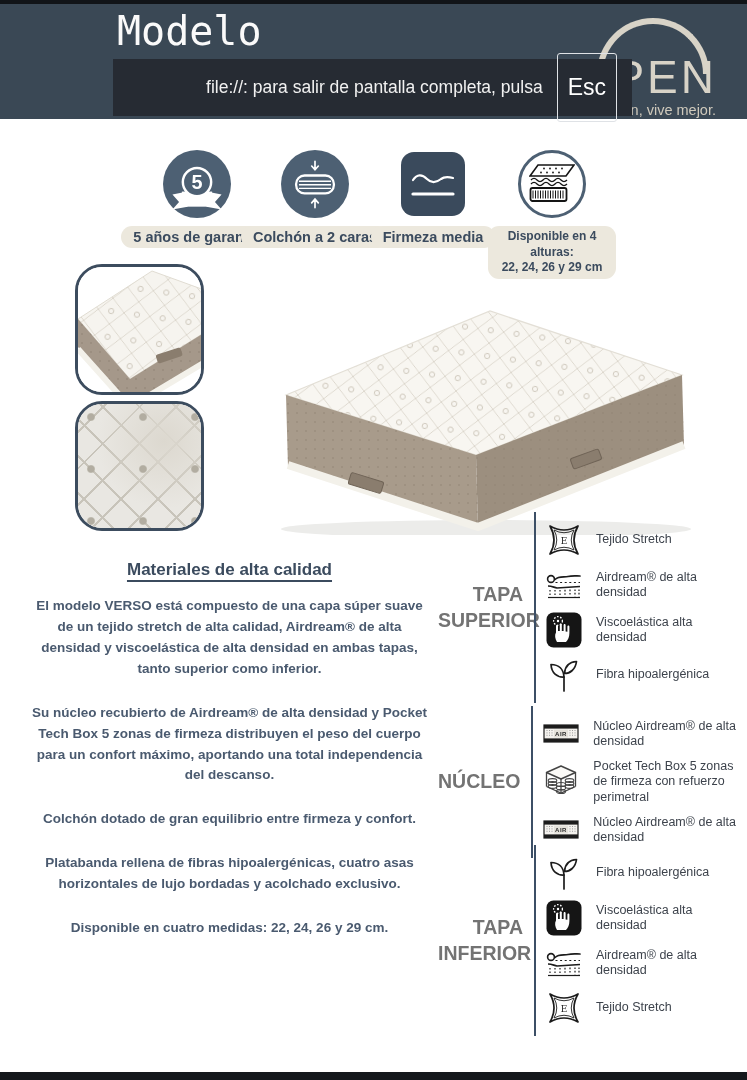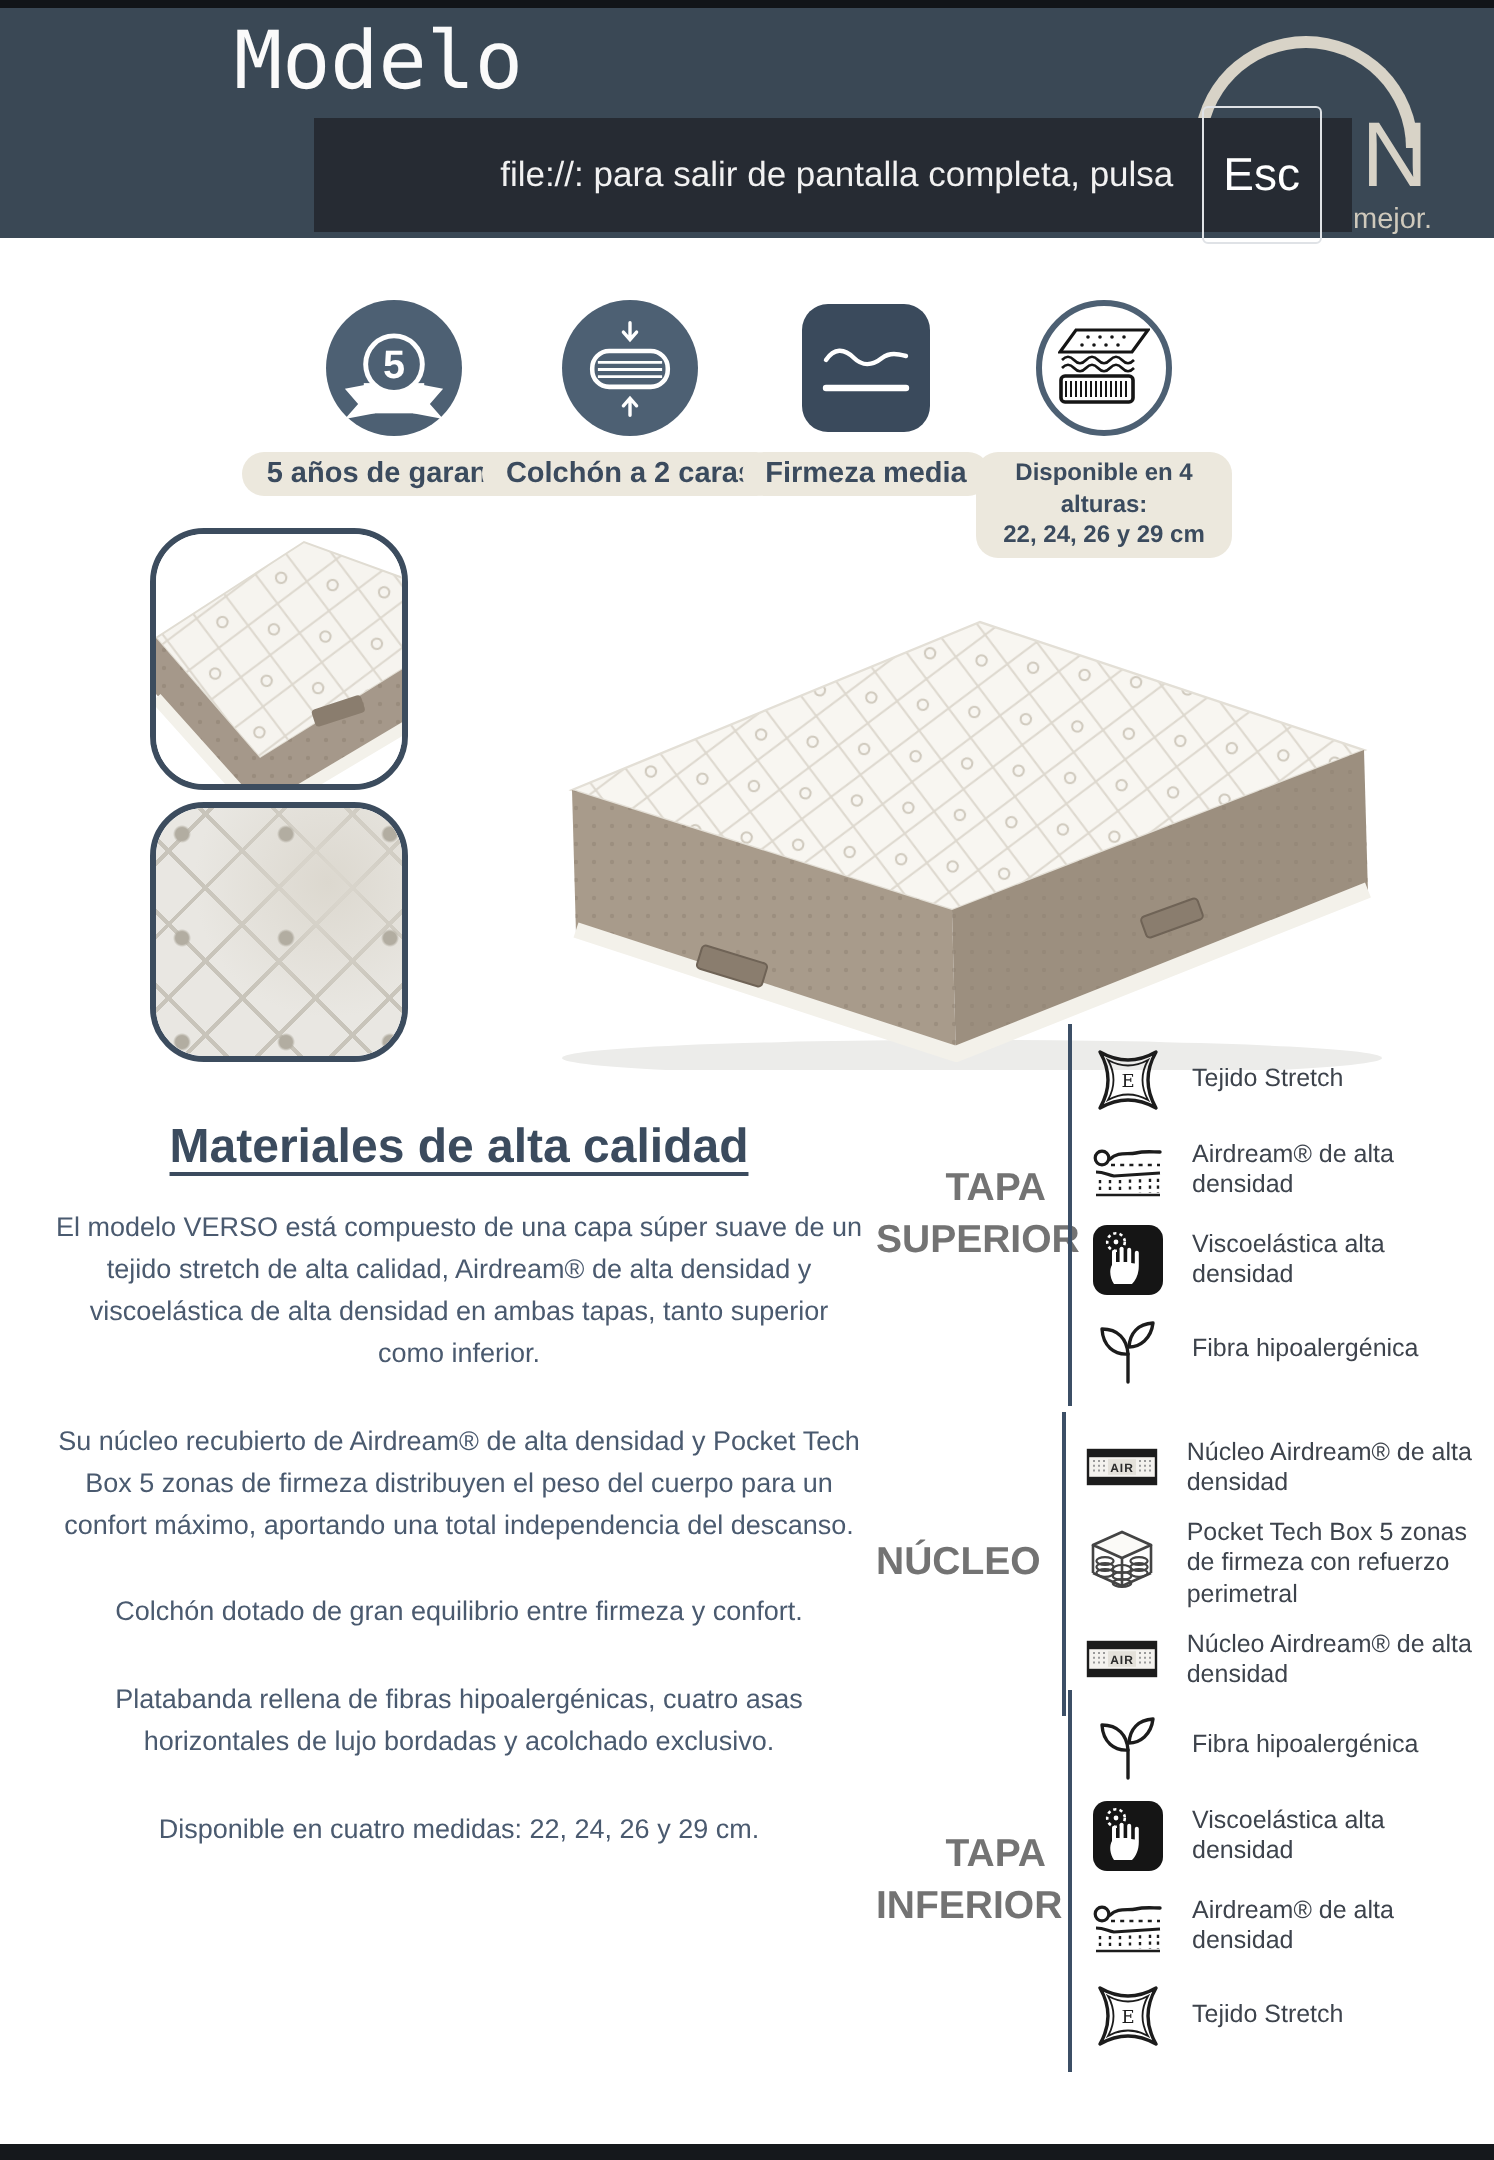--- a/index.html
+++ b/index.html
@@ -22,21 +22,21 @@
     position:absolute; left:37px; top:4px; width:112px; height:56px;
     border:6px solid #d8d3c7; border-bottom:none; border-radius:112px 112px 0 0;
   }
   .logo-text {
     position:absolute; right:13px; top:36px; color:#d8d3c7;
     font-size:46px; font-weight:400; letter-spacing:3px;
   }
   .logo-tagline { position:absolute; right:14px; top:88px; color:#cfc9bc; font-size:14.5px; }
   .notice {
     position:absolute; left:113px; top:59px; width:519px; height:57px; background:#262b33; z-index:2;
-    display:flex; align-items:center; justify-content:flex-end; gap:14px; padding-right:15px;margin-left:44px;
+    display:flex; align-items:center; justify-content:flex-end; gap:14px; padding-right:15px;
   }
   .notice-text { color:#f1f1f1; font-size:17.5px; }
   .esc-key {
     color:#ffffff; font-size:23px; border:1.5px solid #dfe2e6; border-radius:3px;
     padding:22px 10px; line-height:1;
   }
 
   
   .feature { position:absolute; top:149px; width:150px; display:flex; flex-direction:column; align-items:center; }
   .f1 { left:122px; } .f2 { left:240px; } .f3 { left:358px; } .f4 { left:477px; }
@@ -66,24 +66,24 @@
       radial-gradient(ellipse at 70% 30%, #dcd8cf 0%, rgba(0,0,0,0) 55%),
       repeating-linear-gradient(45deg, rgba(0,0,0,0) 0px, rgba(0,0,0,0) 24px, #c8c4ba 24px, #c8c4ba 26px),
       repeating-linear-gradient(-45deg, rgba(0,0,0,0) 0px, rgba(0,0,0,0) 24px, #c8c4ba 24px, #c8c4ba 26px);
     background-size:52px 52px, auto, auto, auto;
   }
   .main-img { position:absolute; left:248px; top:283px; }
 
   
   .desc { position:absolute; left:28px; top:560px; width:403px; text-align:center; color:#4a5a6f; }
   .desc h2 {
-    display:inline-block; color:#3b4b5e; font-size:24px; font-weight:600; margin-bottom:16px;
+    display:inline-block; color:#3b4b5e; font-size:17px; font-weight:600; margin-bottom:16px;
     text-decoration:underline; text-underline-offset:5px; text-decoration-thickness:2px;
   }
-  .desc p { font-size:13.5px; font-weight:normal; line-height:1.55; margin-bottom:23px; }
+  .desc p { font-size:13.5px; font-weight:bold; line-height:1.55; margin-bottom:23px; }
 
   
   .lsection { position:absolute; left:438px; width:306px; display:flex; align-items:center; }
   .s1 { top:512px; } .s2 { top:706px; } .s3 { top:845px; }
   .sec-title {
     width:96px; text-align:right; padding-right:11px; color:#737373;
     font-size:19.5px; font-weight:bold; line-height:1.3;
   }
   .sec-items {
     border-left:2.5px solid #3c4f66; padding:8px 0 8px 9px;

